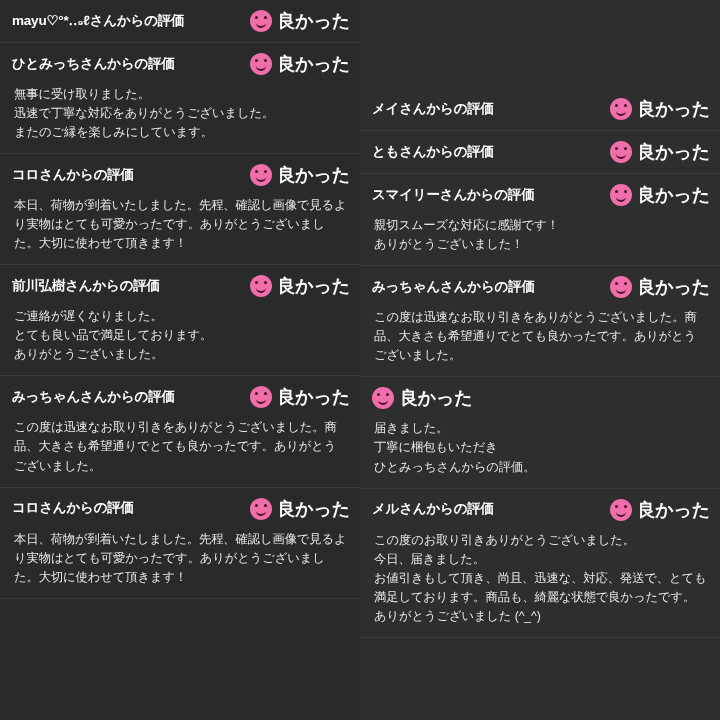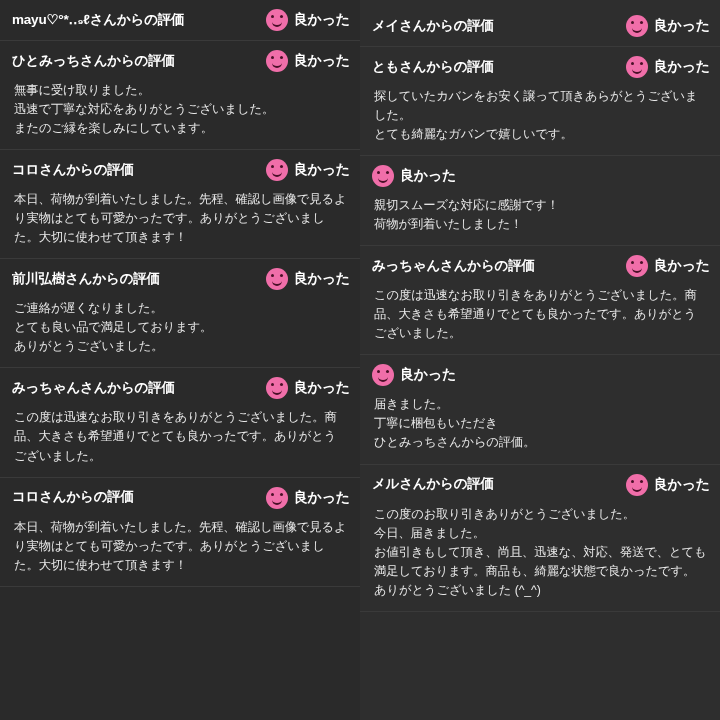--- a/index.html
+++ b/index.html
@@ -17,21 +17,21 @@
   }
   .column {
     width: 360px;
     height: 720px;
     overflow: hidden;
     background: #262626;
     display: flex;
     flex-direction: column;
   }
   .column.left { background: #2a2a2a; }
-  .column.right { background: #2e2e2e; }
+  .column.right { background: #2e2e2e; justify-content: center; }
 
   .review {
     padding: 0;
     border-bottom: 1px solid #3a3a3a;
     background: transparent;
   }
   .review-head {
     display: flex;
     align-items: center;
     justify-content: space-between;
@@ -73,21 +73,21 @@
   .smiley::after {
     content: "";
     position: absolute;
     left: 6px; top: 11px;
     width: 10px; height: 5px;
     border-bottom: 2px solid #4a1028;
     border-radius: 0 0 10px 10px;
   }
   .rating-label {
     color: #ffffff;
-    font-size: 14px;
+    font-size: 18px;
     font-weight: bold;
     white-space: nowrap;
     letter-spacing: -0.2px;
   }
   .body {
     color: #e9e9e9;
     font-size: 12.3px;
     line-height: 1.55;
     padding: 0 12px 11px 14px;
     white-space: pre-wrap;
@@ -177,32 +177,31 @@
         </div>
       </div>
       <div class="review">
         <div class="review-head">
           <div class="reviewer">ともさんからの評価</div>
           <div class="rating">
             <span class="smiley"></span>
             <span class="rating-label">良かった</span>
           </div>
         </div>
-        <div class="body">探していたカバンをお安く譲って頂きあらがとうございました。
-とても綺麗なガバンで嬉しいです。</div>
-      </div>
-      <div class="review">
-        <div class="review-head">
+      </div>
+      <div class="review">
+        <div class="review-head">
+          <div class="reviewer">スマイリーさんからの評価</div>
           <div class="rating">
             <span class="smiley"></span>
             <span class="rating-label">良かった</span>
           </div>
         </div>
         <div class="body">親切スムーズな対応に感謝です！
-荷物が到着いたしました！</div>
+ありがとうございました！</div>
       </div>
       <div class="review">
         <div class="review-head">
           <div class="reviewer">みっちゃんさんからの評価</div>
           <div class="rating">
             <span class="smiley"></span>
             <span class="rating-label">良かった</span>
           </div>
         </div>
         <div class="body">この度は迅速なお取り引きをありがとうございました。商品、大きさも希望通りでとても良かったです。ありがとうございました。</div>

